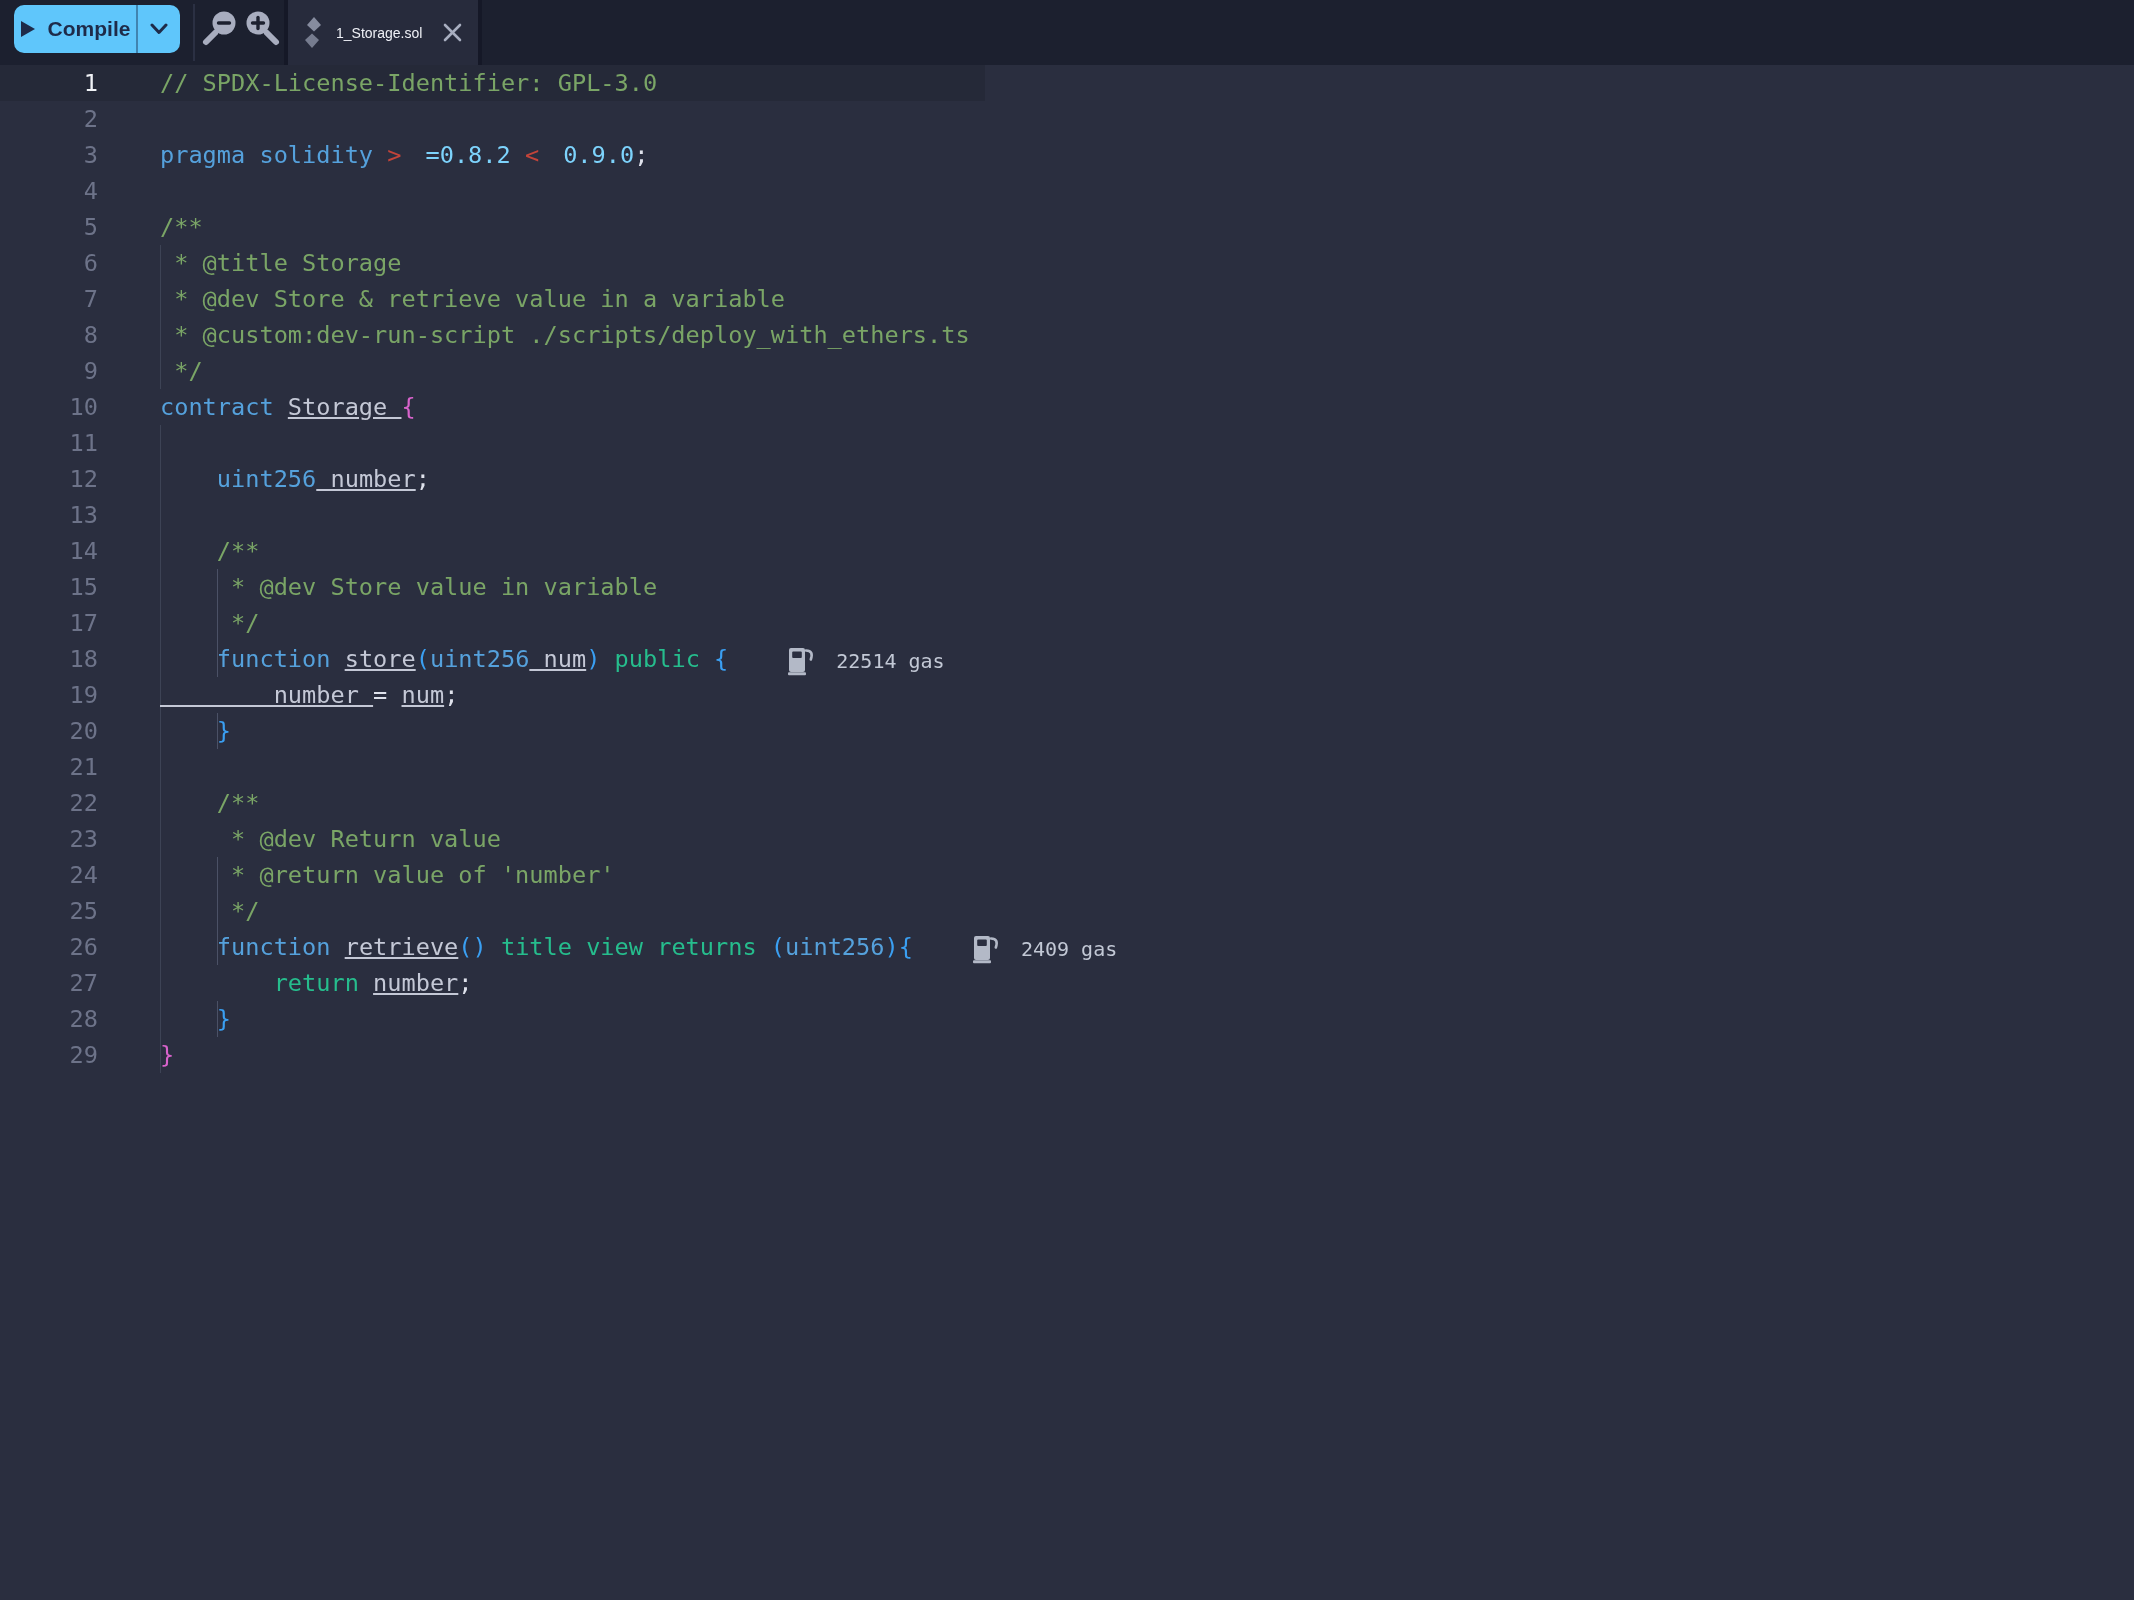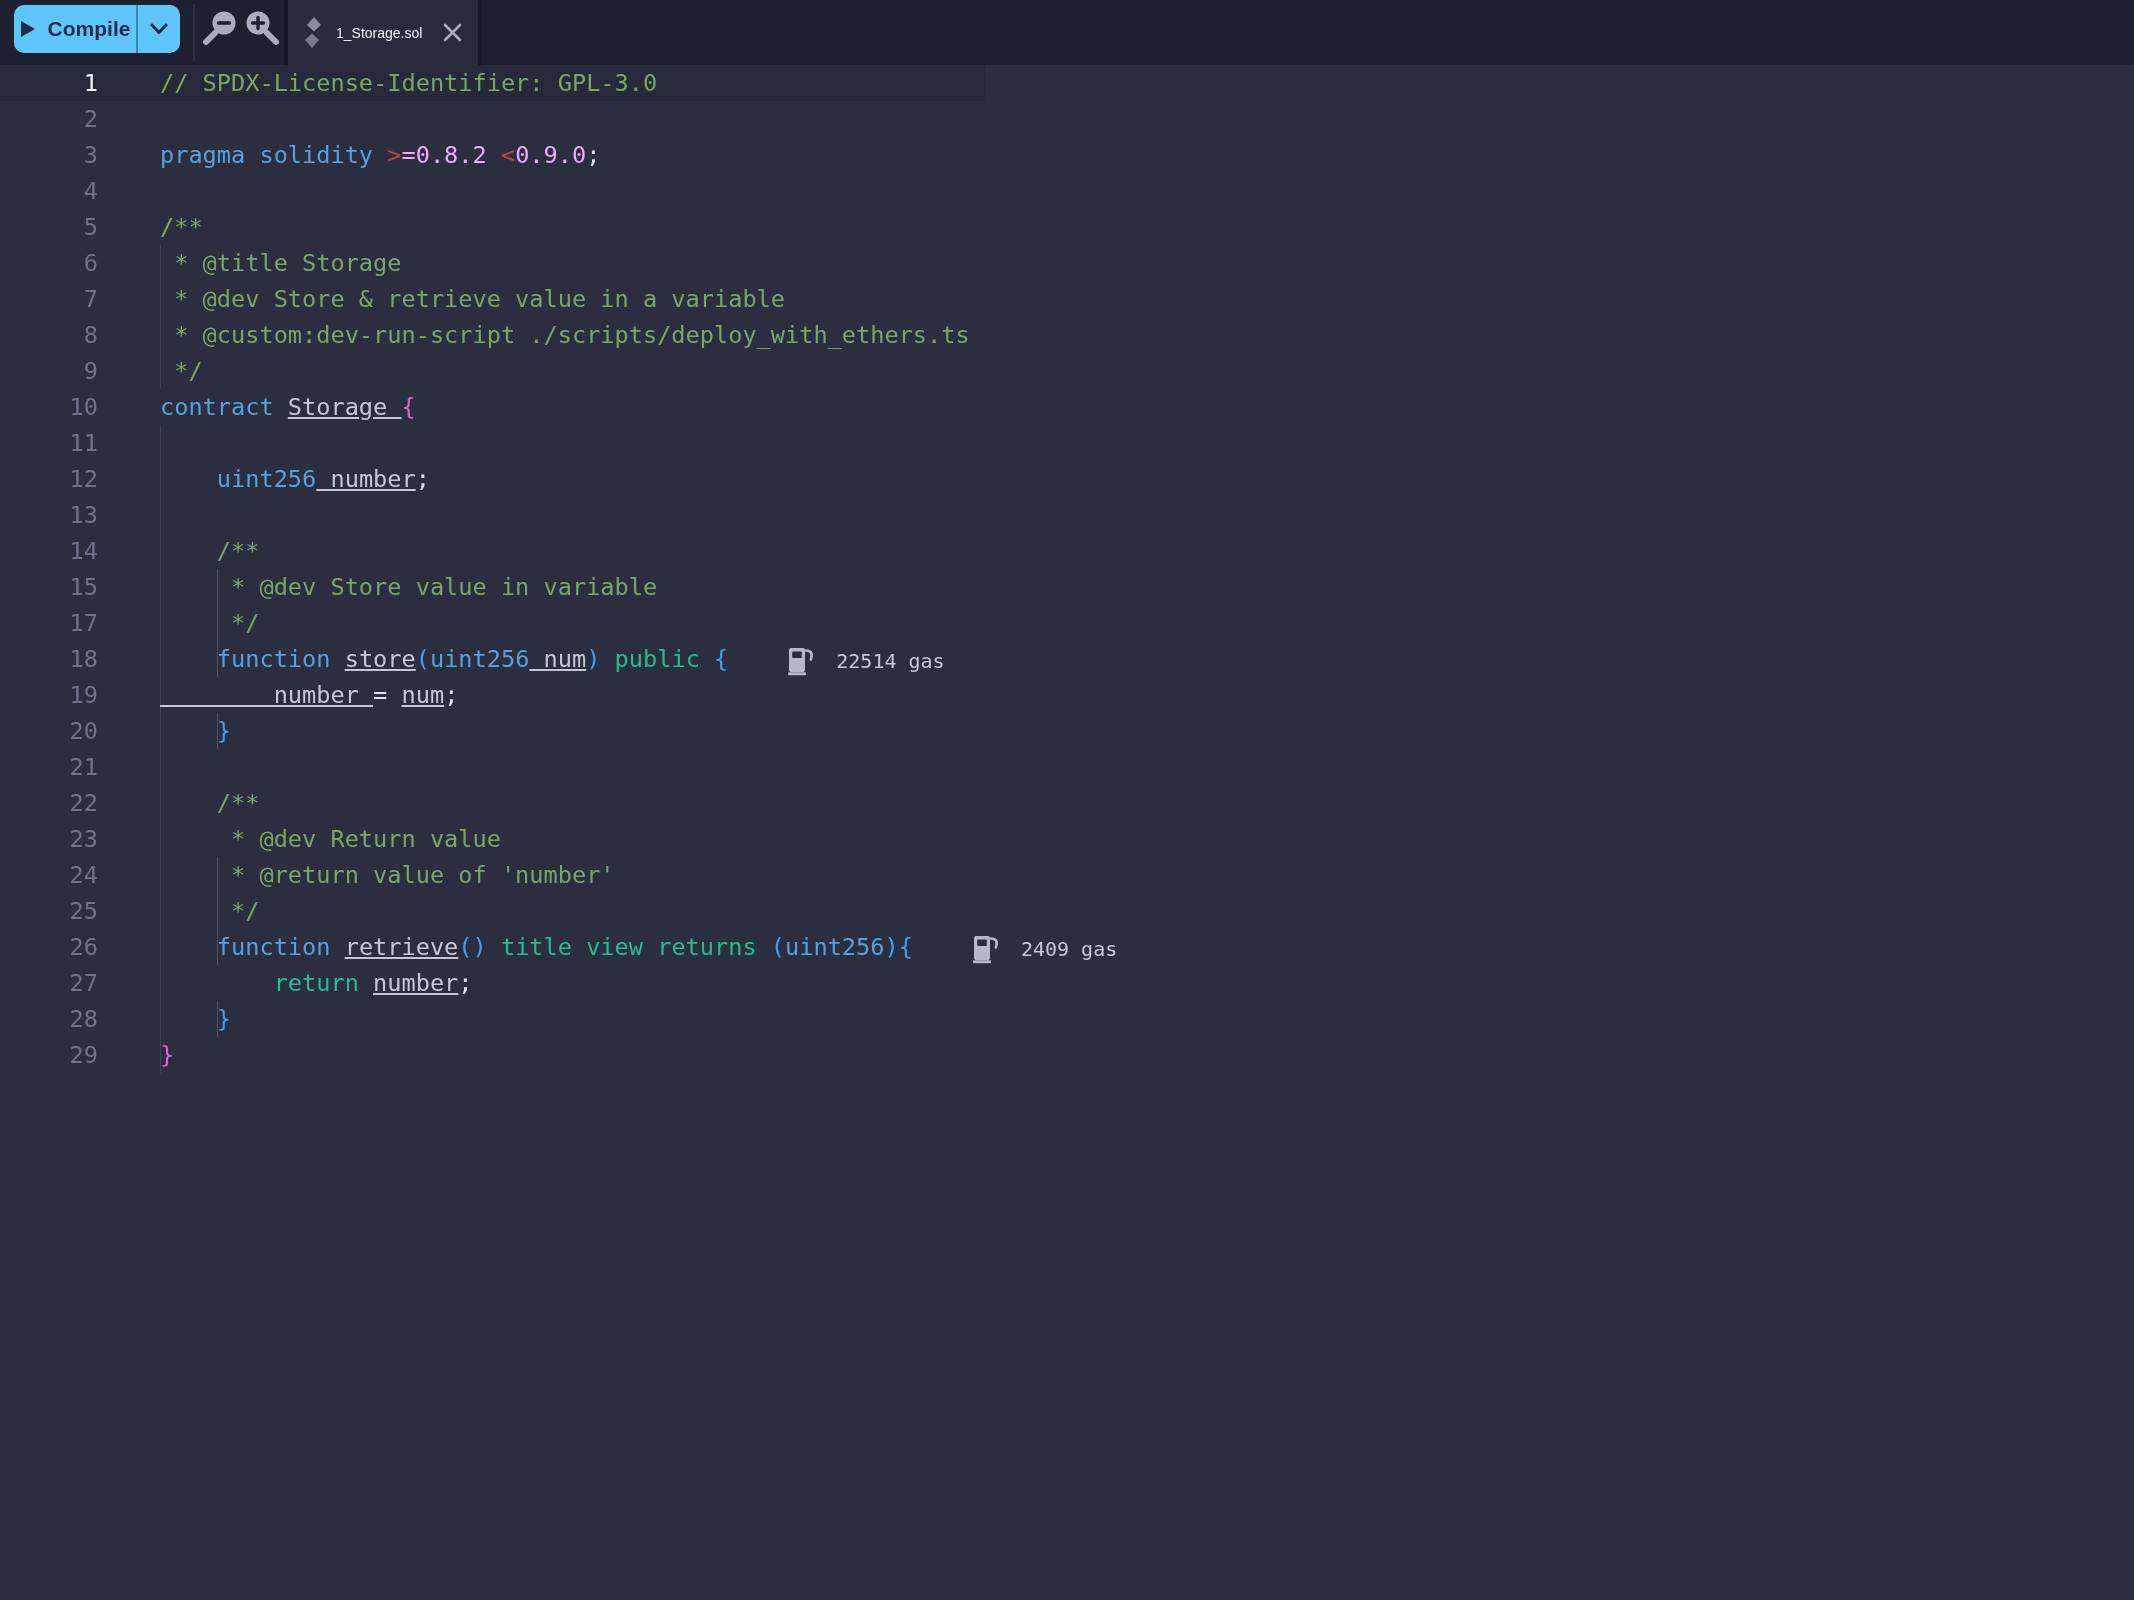--- a/index.html
+++ b/index.html
@@ -40,21 +40,21 @@
   .ln{width:132px;box-sizing:border-box;padding-right:34px;text-align:right;
       color:#6d7389;font-family:"DejaVu Sans Mono",monospace;font-size:23.6px;line-height:36px;
       flex:none;user-select:none;}
   .line.active .ln{color:#f0f2f6;}
   .code{flex:1;padding-left:28px;white-space:pre;font-family:"DejaVu Sans Mono",monospace;
       font-size:23.6px;line-height:36px;color:#c4c8d6;}
   .tk-cm{color:#7aa566;}
   .tk-kw{color:#55a1dc;}
   .tk-id{color:#c4c8d6;text-decoration:underline;}
   .tk-pn{color:#dfe2ec;}
-  .tk-nm{color:#f0abfc;}
+  .tk-nm{color:#7dd3fc;margin-left:24px;}
   .tk-op{color:#c4443a;}
   .tk-tl{color:#26bd8d;}
   .tk-b1{color:#d863cc;}
   .tk-b2{color:#3a9ff2;}
   .gas{display:inline-flex;align-items:center;gap:22px;margin-left:60px;vertical-align:middle;}
   .gas-txt{color:#c2c8d5;font-family:"DejaVu Sans Mono",monospace;font-size:20px;}
 </style>
 </head>
 <body>
 

